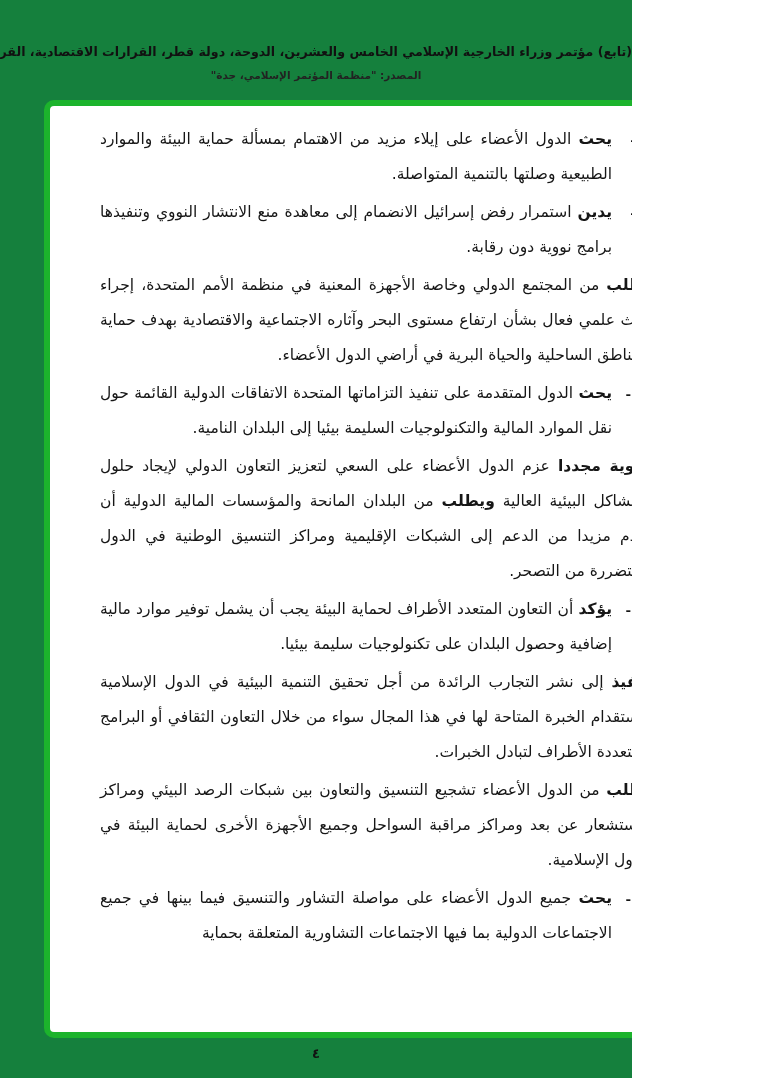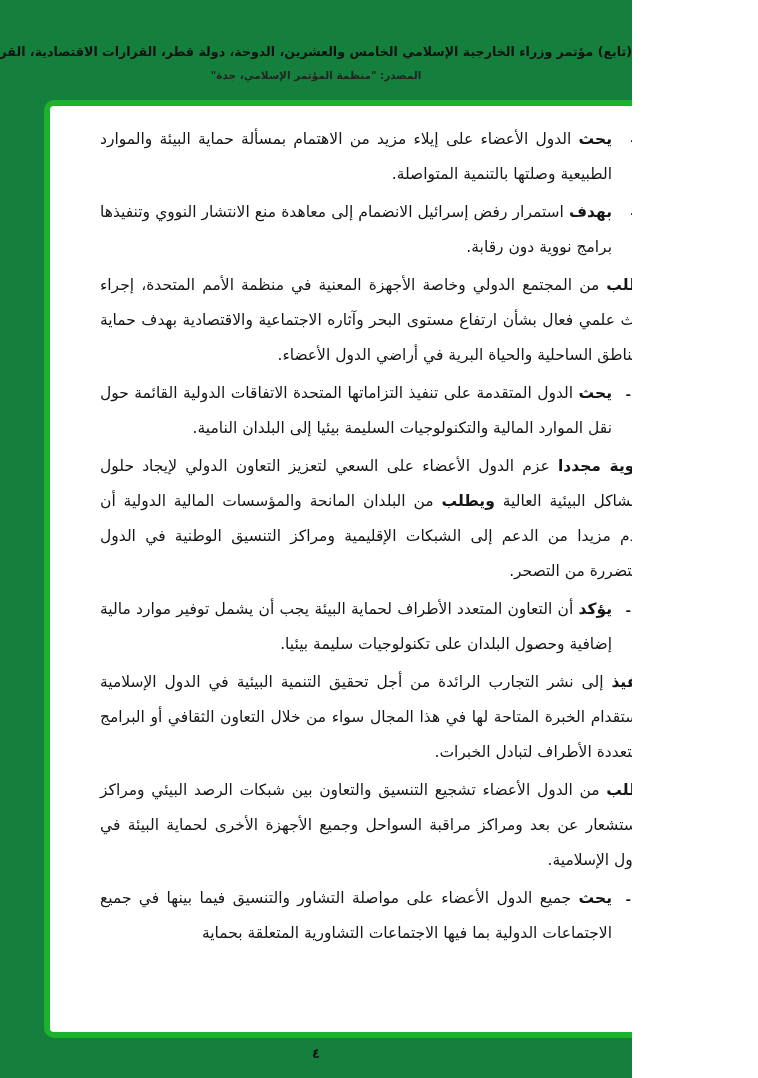--- a/index.html
+++ b/index.html
@@ -67,21 +67,21 @@
   </div>
 
   <div class="green-box">
     <div class="content" id="items">
         <div class="item">
           <div class="num">8 -</div>
           <div class="txt"><span class="b">يحث</span><span> الدول الأعضاء على إيلاء مزيد من الاهتمام بمسألة حماية البيئة والموارد الطبيعية وصلتها بالتنمية المتواصلة.</span></div>
         </div>
         <div class="item">
           <div class="num">9 -</div>
-          <div class="txt"><span class="b">بهدف</span><span> استمرار رفض إسرائيل الانضمام إلى معاهدة منع الانتشار النووي وتنفيذها برامج نووية دون رقابة.</span></div>
+          <div class="txt"><span class="b">يدين</span><span> استمرار رفض إسرائيل الانضمام إلى معاهدة منع الانتشار النووي وتنفيذها برامج نووية دون رقابة.</span></div>
         </div>
         <div class="item">
           <div class="txt"><span class="b">يطلب</span><span> من المجتمع الدولي وخاصة الأجهزة المعنية في منظمة الأمم المتحدة، إجراء بحث علمي فعال بشأن ارتفاع مستوى البحر وآثاره الاجتماعية والاقتصادية بهدف حماية المناطق الساحلية والحياة البرية في أراضي الدول الأعضاء.</span></div>
         </div>
         <div class="item">
           <div class="num">11-</div>
           <div class="txt"><span class="b">يحث</span><span> الدول المتقدمة على تنفيذ التزاماتها المتحدة الاتفاقات الدولية القائمة حول نقل الموارد المالية والتكنولوجيات السليمة بيئيا إلى البلدان النامية.</span></div>
         </div>
         <div class="item">
           <div class="txt"><span class="b">نووية مجددا</span><span> عزم الدول الأعضاء على السعي لتعزيز التعاون الدولي لإيجاد حلول للمشاكل البيئية العالية </span><span class="b">ويطلب</span><span> من البلدان المانحة والمؤسسات المالية الدولية أن تقدم مزيدا من الدعم إلى الشبكات الإقليمية ومراكز التنسيق الوطنية في الدول المتضررة من التصحر.</span></div>

